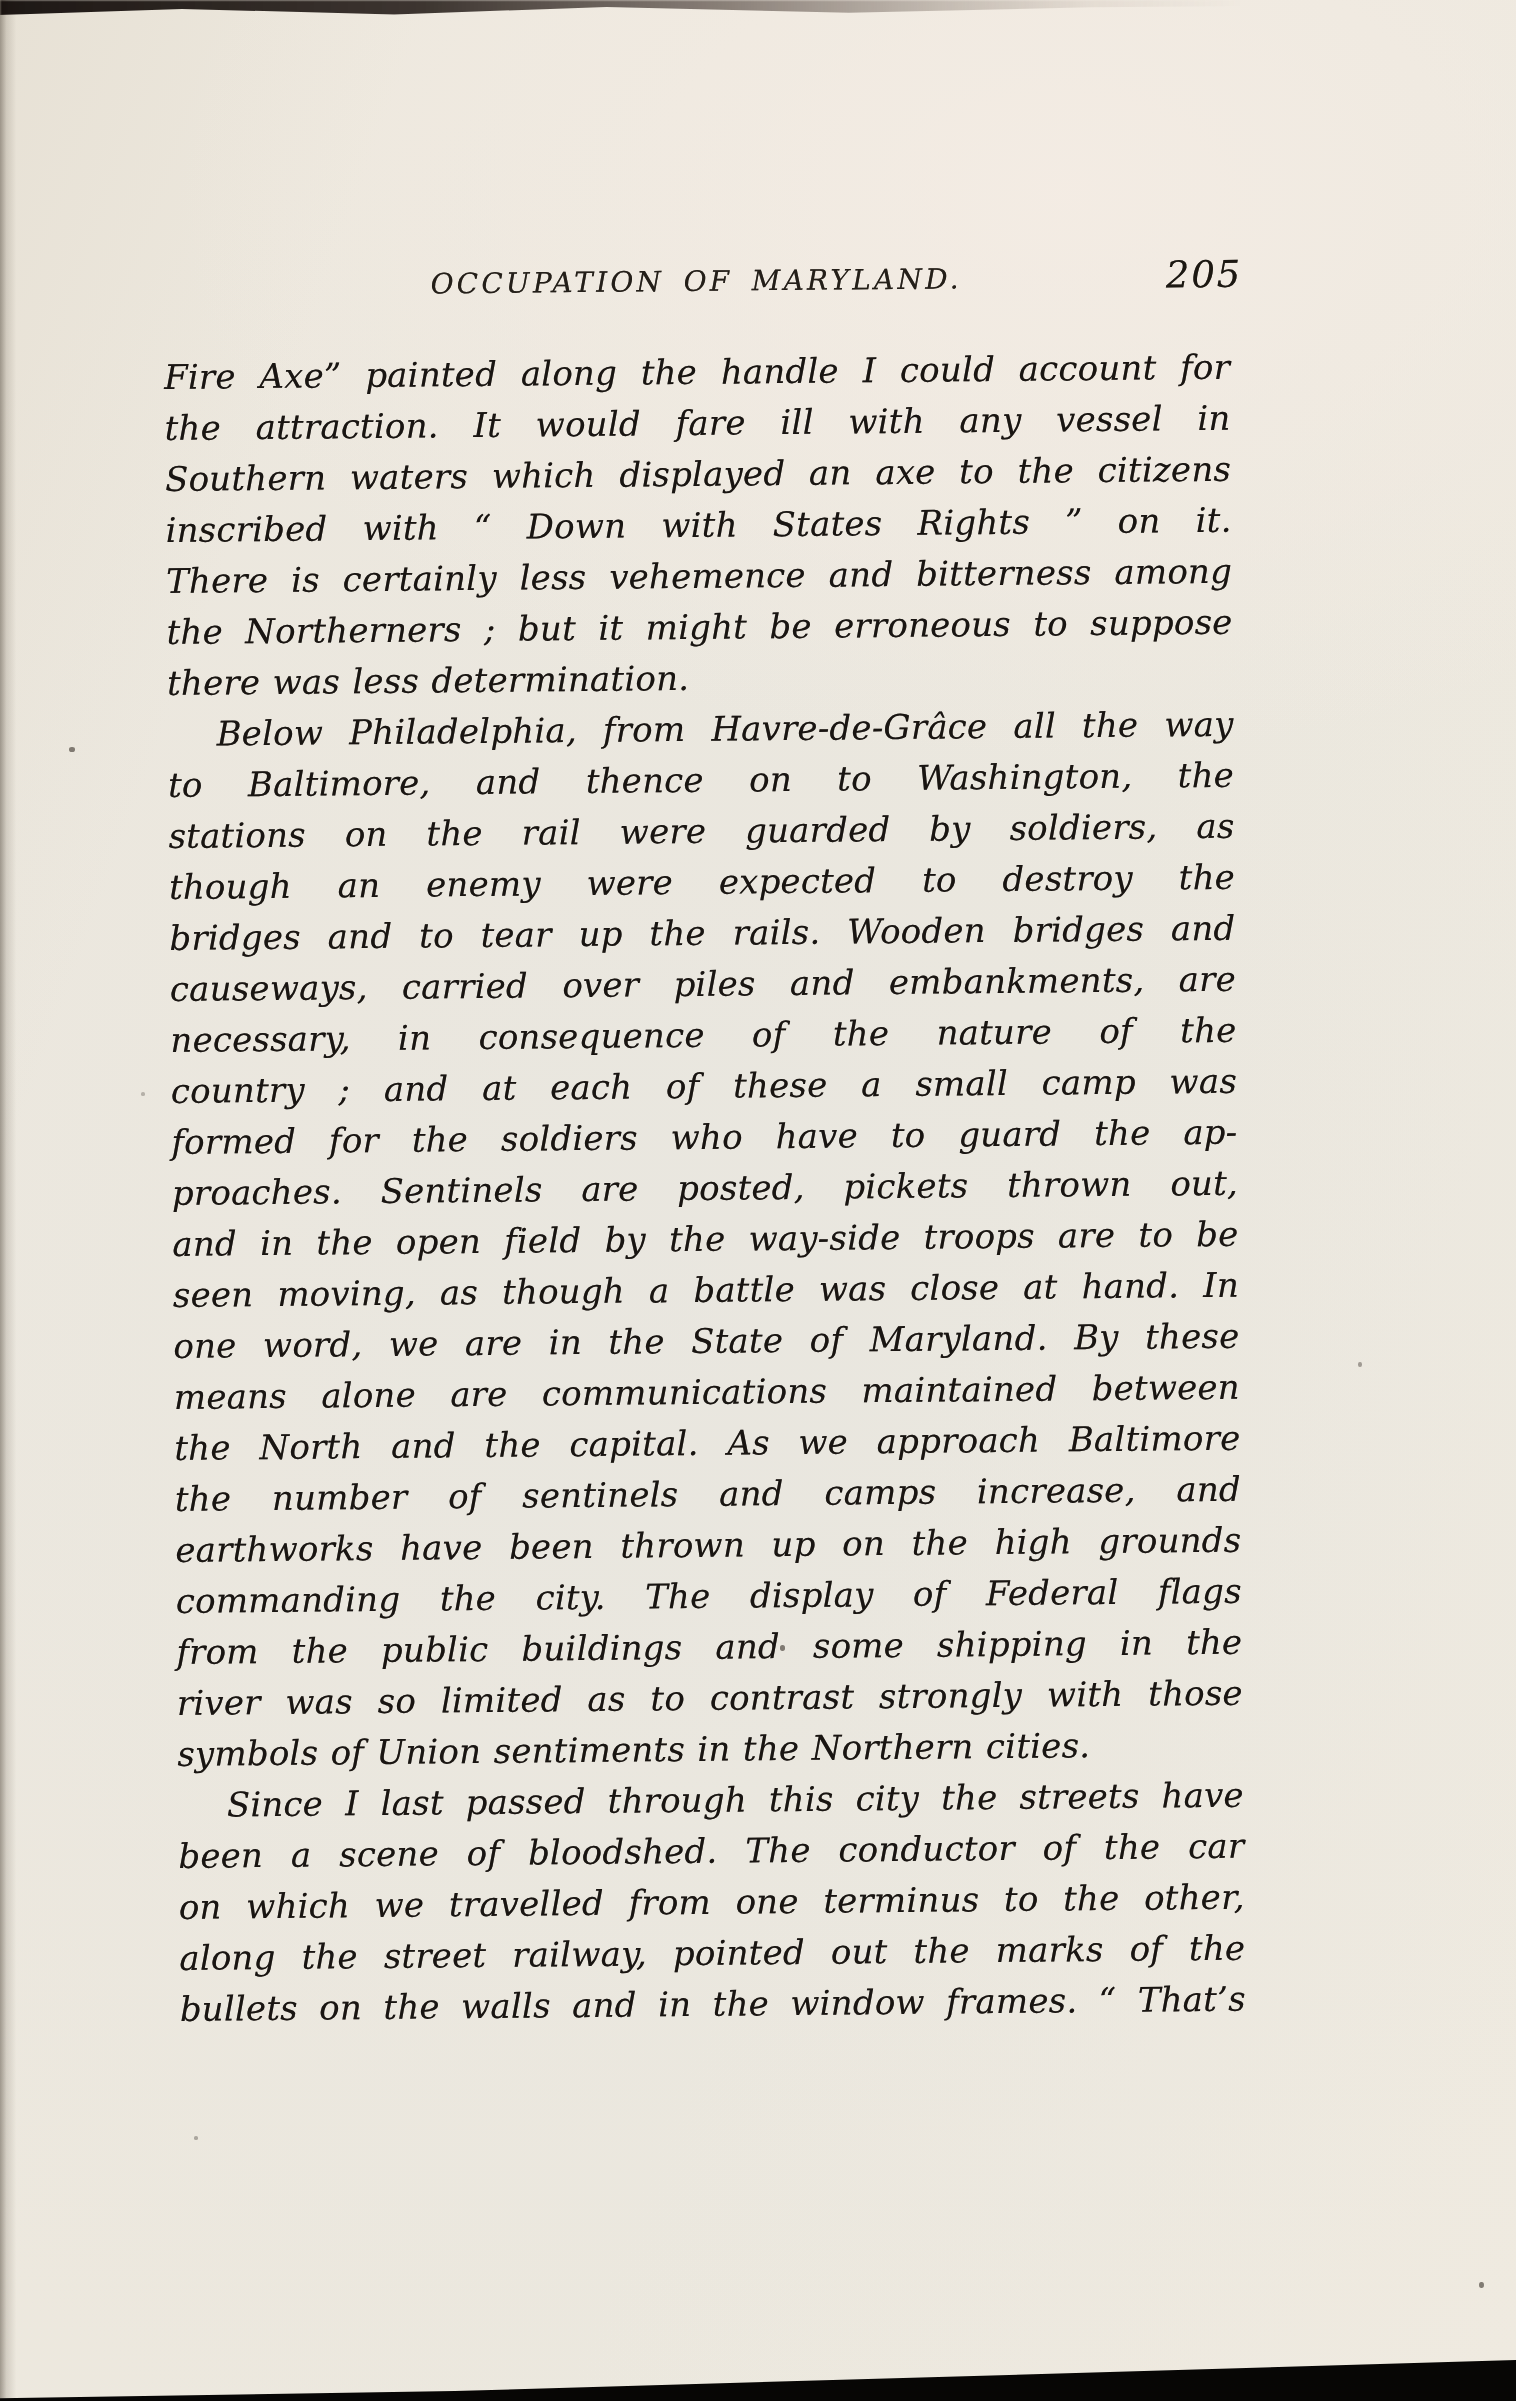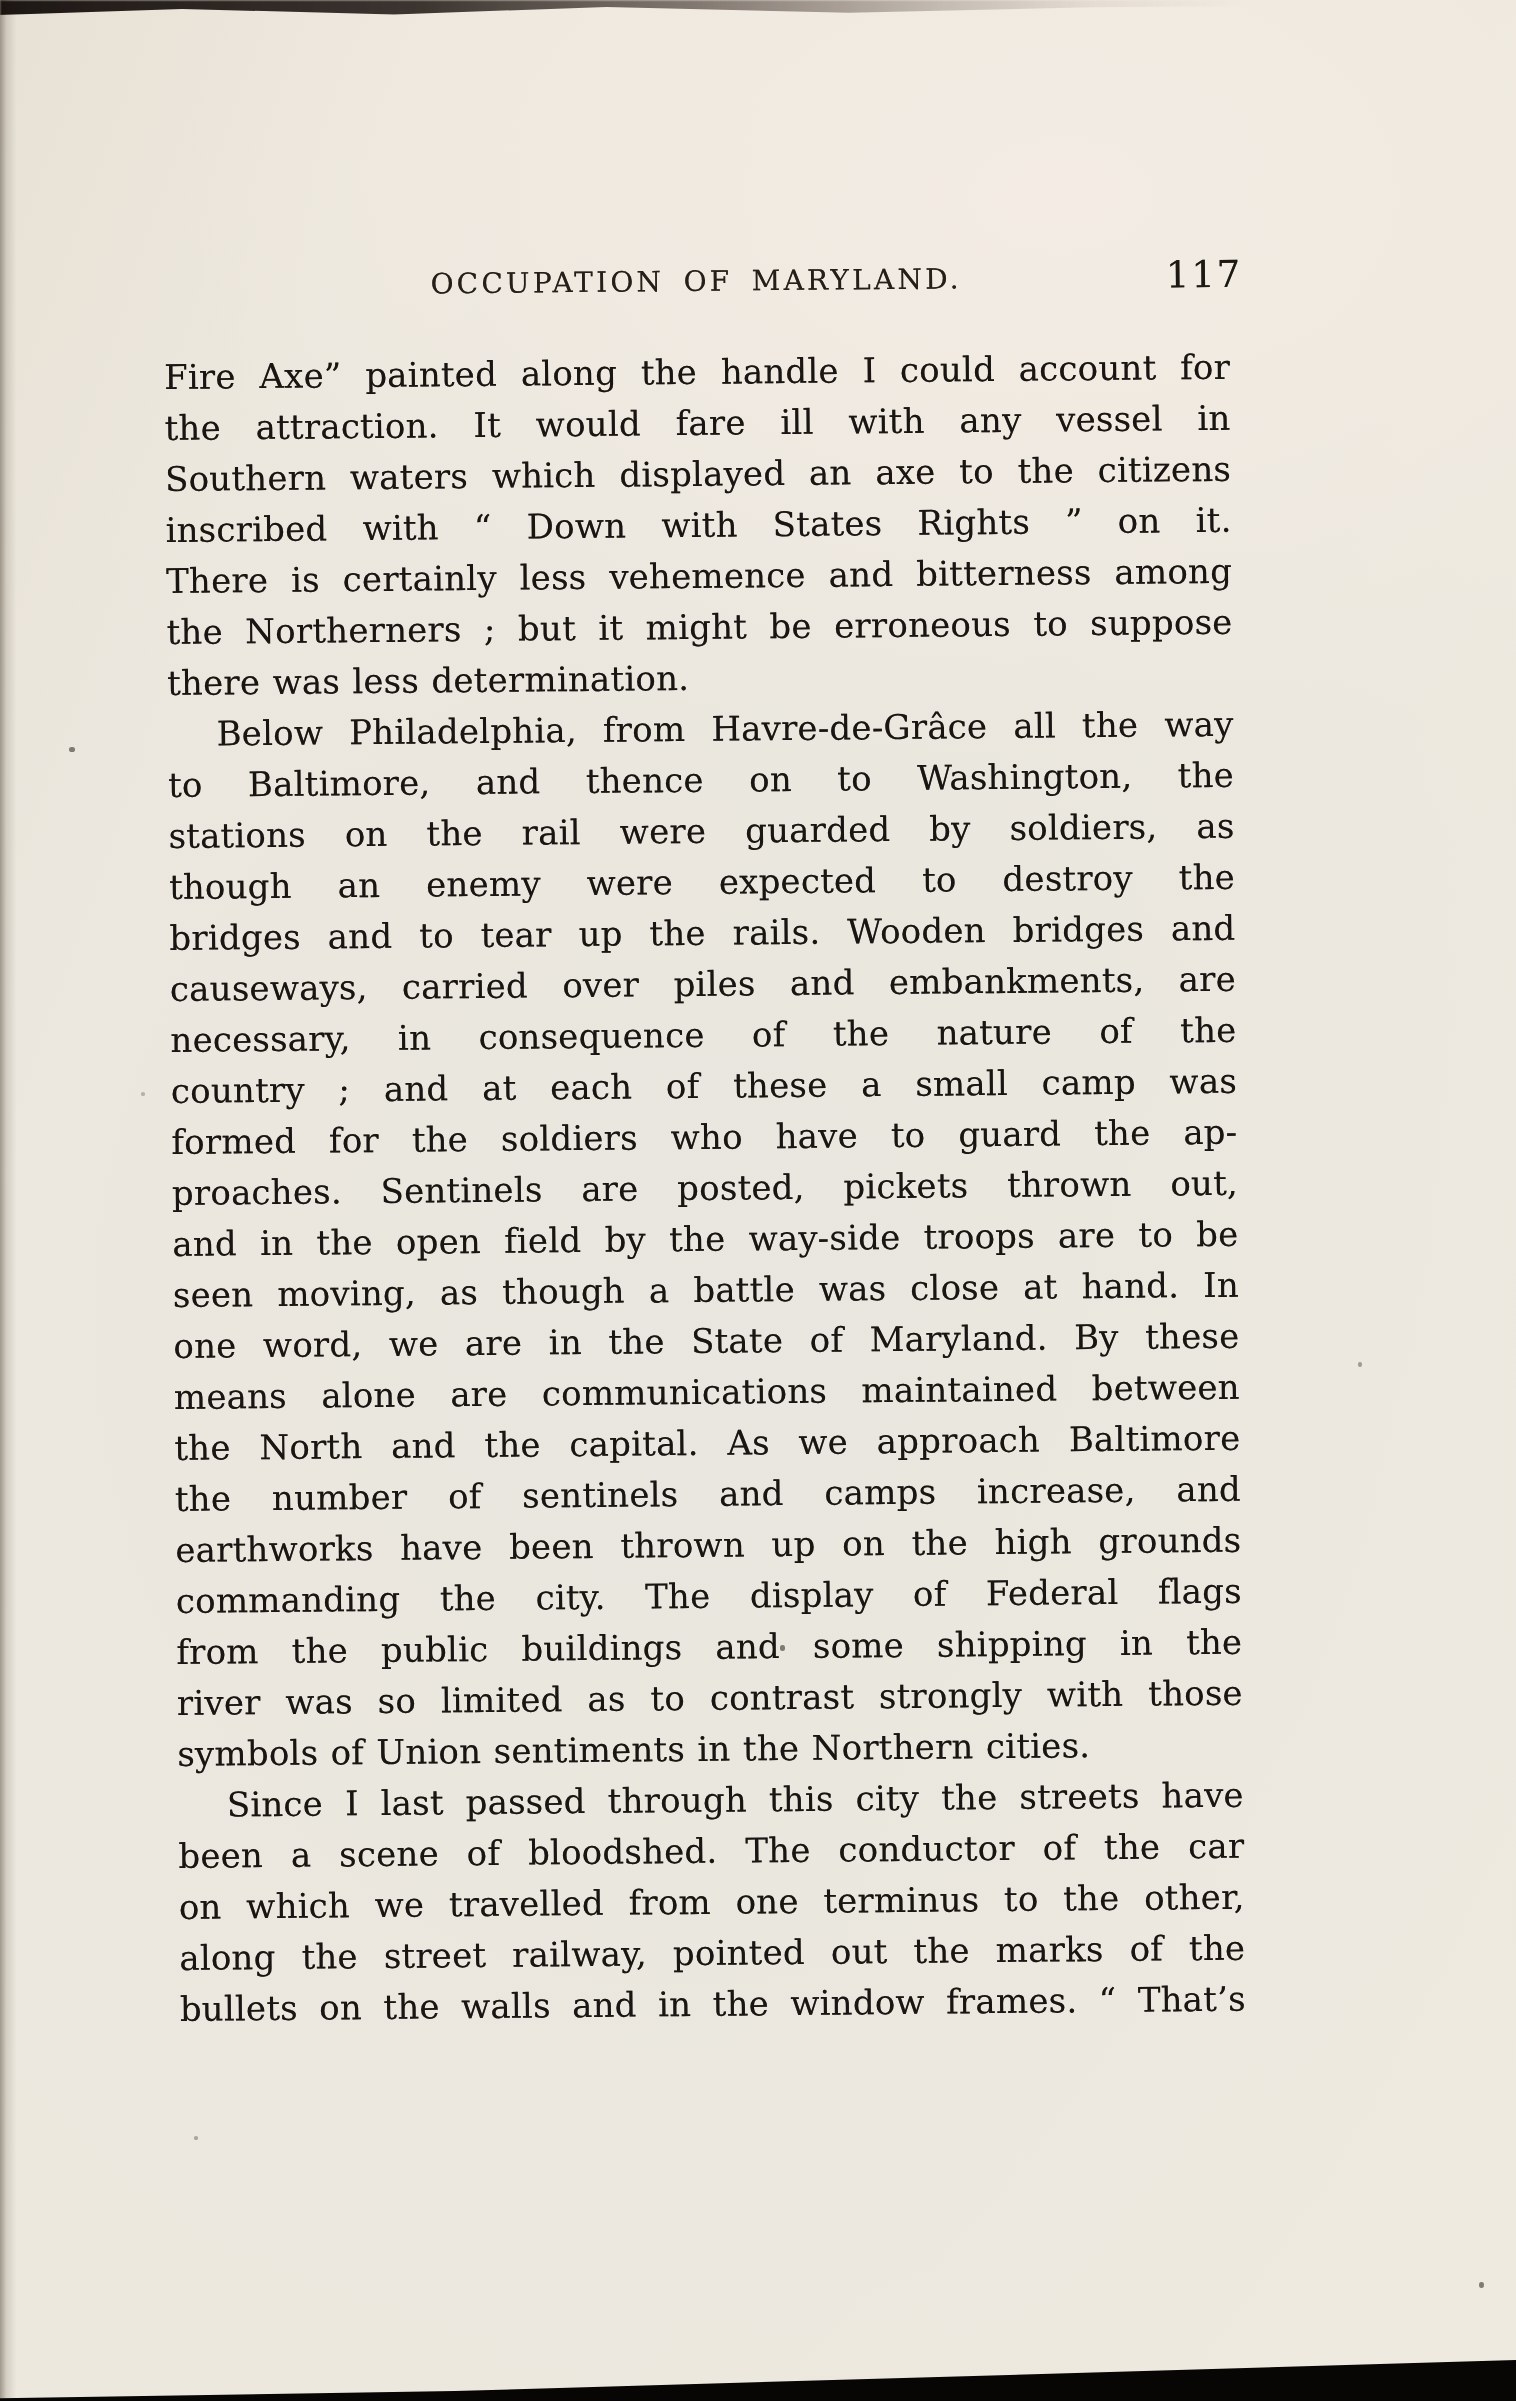--- a/index.html
+++ b/index.html
@@ -15,20 +15,21 @@
     font-family: "DejaVu Serif", "Liberation Serif", serif;
   }
   
   .sheet {
     position: absolute;
     inset: 0;
     background:
       radial-gradient(ellipse 1278px 821px at 70% 8%, rgba(244,236,228,0.9), rgba(244,236,228,0) 70%),
       radial-gradient(ellipse 1460px 1643px at 45% 55%, rgba(230,229,224,0.55), rgba(230,229,224,0) 75%),
       linear-gradient(110deg, #e7e1d5 0%, #ede8de 18%, #ece8de 60%, #efeae0 100%);
+    font-style: italic;
   }
   
   .sheet::before {
     content: "";
     position: absolute;
     left: 0; top: 0; bottom: 0;
     width: 16.4px;
     background: linear-gradient(to right, rgba(95,86,74,0.55), rgba(120,110,96,0.22) 6.4px, rgba(120,110,96,0) 16.4px);
     pointer-events: none;
   }
@@ -127,21 +128,21 @@
 </style>
 </head>
 <body>
 
 <div class="sheet">
   <div class="top-edge"></div>
 
   <div class="page-inner">
     <div class="running-header">
       <span class="header-title">OCCUPATION OF MARYLAND.</span>
-      <span class="page-number">117</span>
+      <span class="page-number">205</span>
     </div>
 
     <div class="text-block">
       <div class="text-line">Fire Axe” painted along the handle I could account for</div>
       <div class="text-line">the attraction.  It would fare ill with any vessel in</div>
       <div class="text-line">Southern waters which displayed an axe to the citizens</div>
       <div class="text-line">inscribed with “ Down with States Rights ” on it.</div>
       <div class="text-line">There is certainly less vehemence and bitterness among</div>
       <div class="text-line">the Northerners ; but it might be erroneous to suppose</div>
       <div class="text-line para-end">there was less determination.</div>

